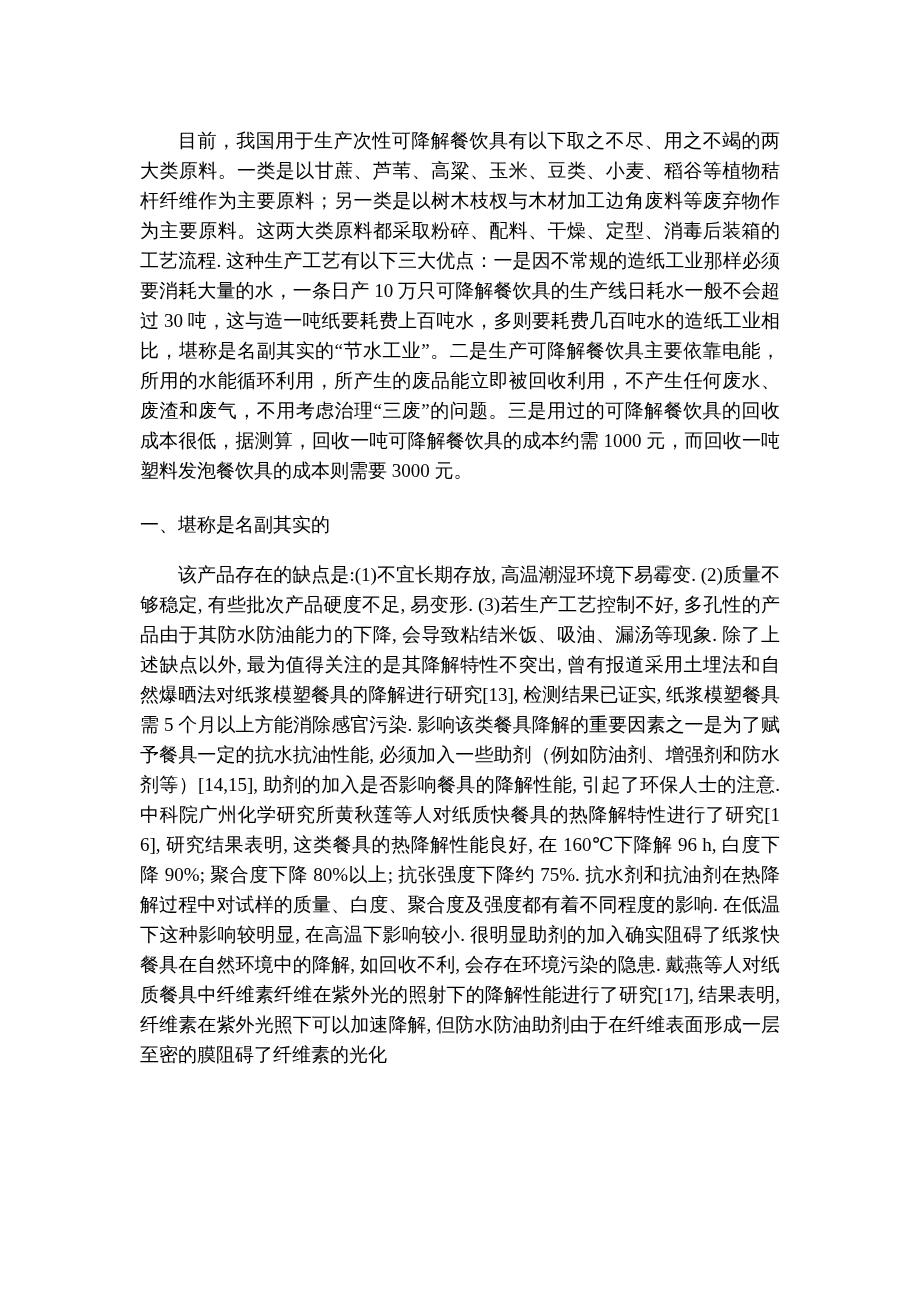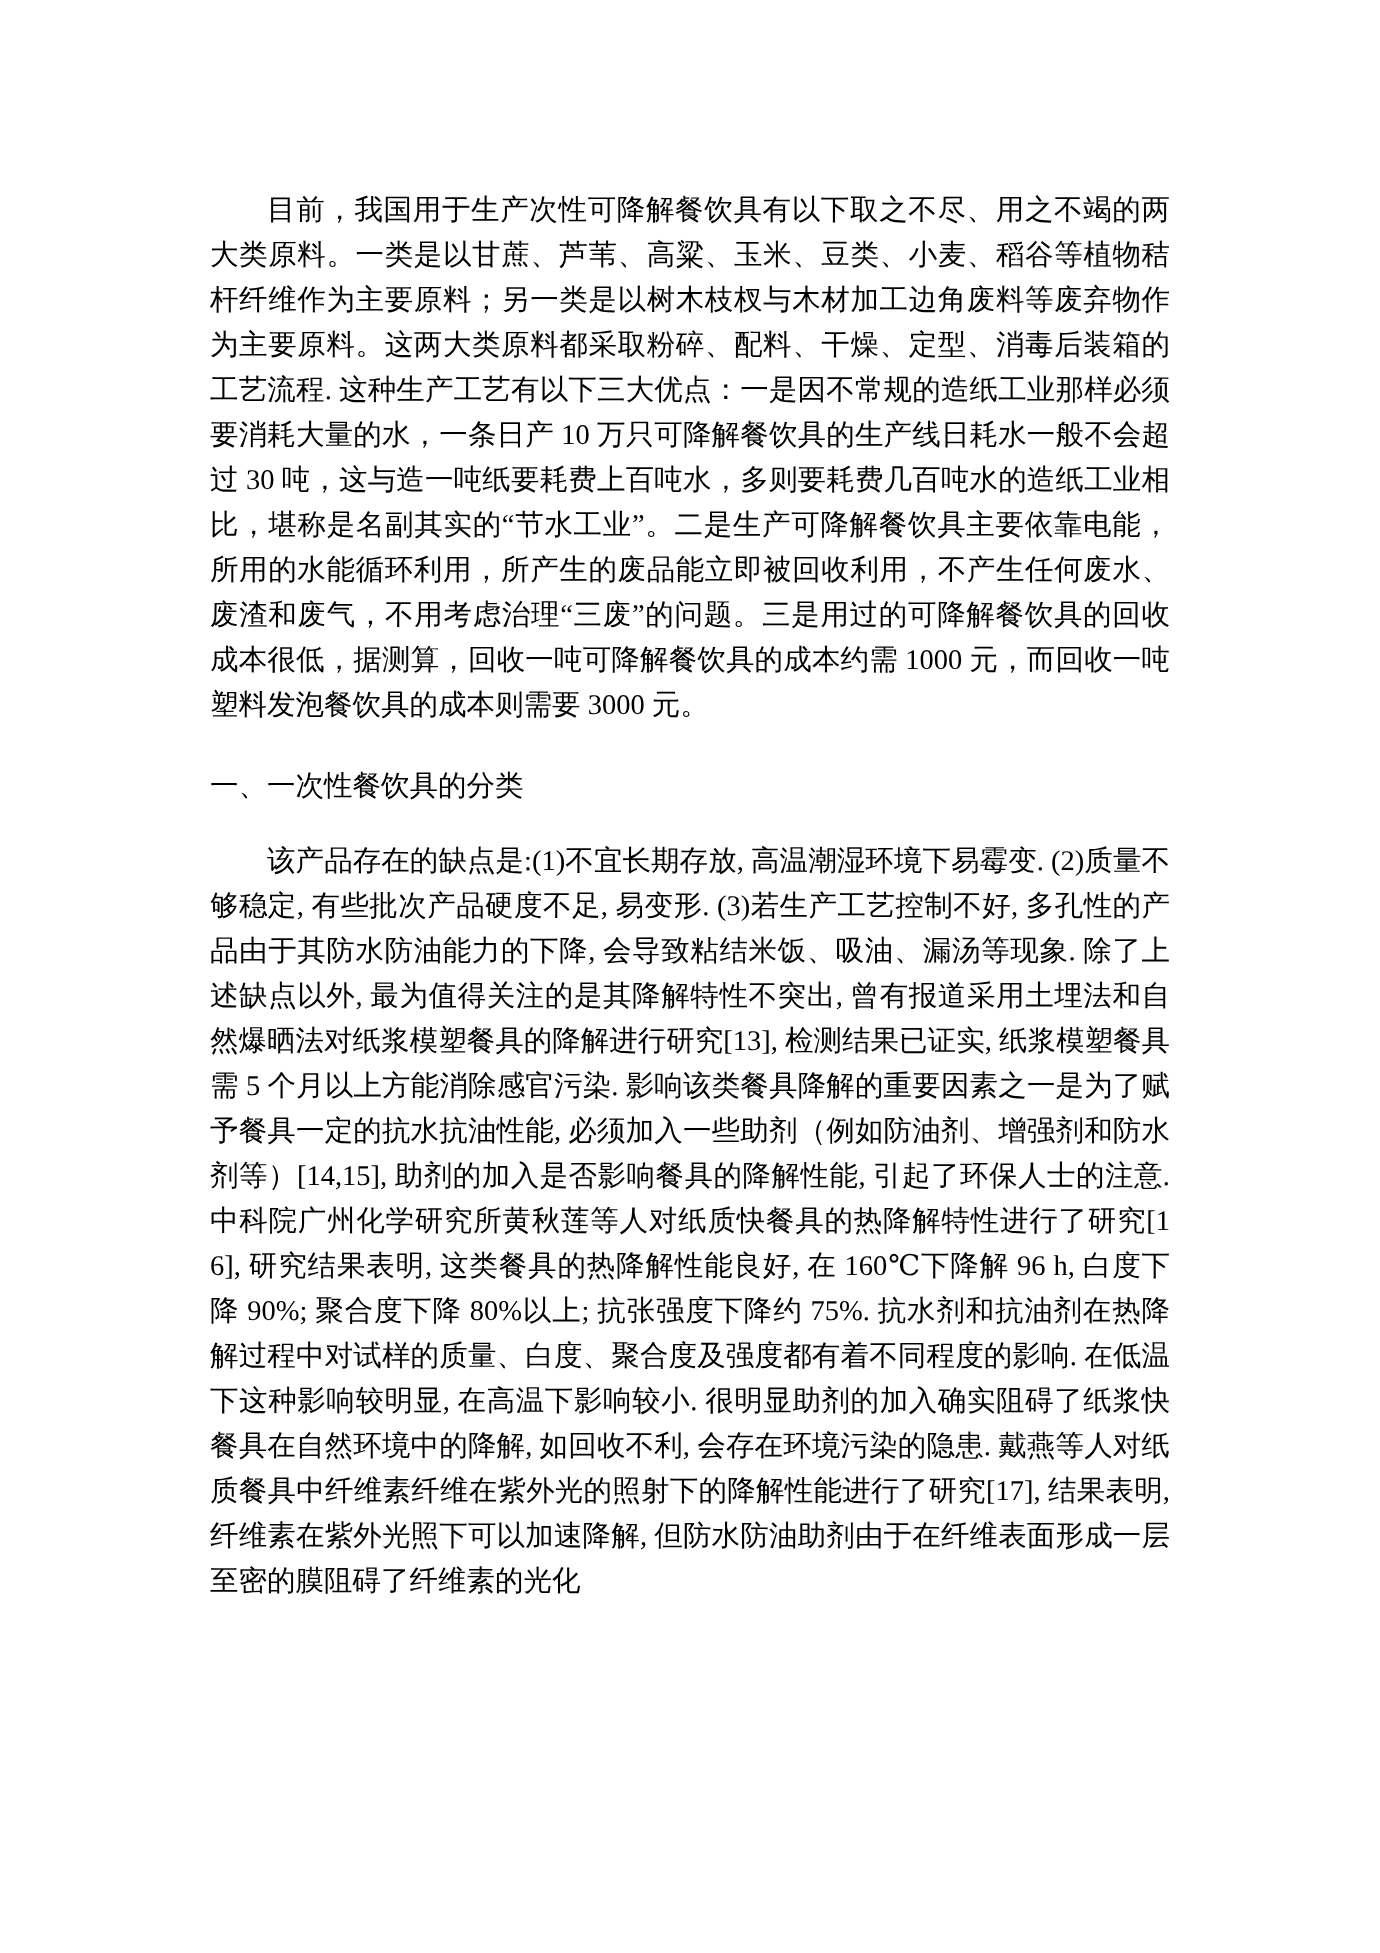--- a/index.html
+++ b/index.html
@@ -36,17 +36,17 @@
     text-align: left;
     text-indent: 0;
   }
 </style>
 </head>
 <body>
 
 <div class="page">
   <p class="para indent2">目前，我国用于生产次性可降解餐饮具有以下取之不尽、用之不竭的两大类原料。一类是以甘蔗、芦苇、高粱、玉米、豆类、小麦、稻谷等植物秸杆纤维作为主要原料；另一类是以树木枝杈与木材加工边角废料等废弃物作为主要原料。这两大类原料都采取粉碎、配料、干燥、定型、消毒后装箱的工艺流程. 这种生产工艺有以下三大优点：一是因不常规的造纸工业那样必须要消耗大量的水，一条日产 10 万只可降解餐饮具的生产线日耗水一般不会超过 30 吨，这与造一吨纸要耗费上百吨水，多则要耗费几百吨水的造纸工业相比，堪称是名副其实的“节水工业”。二是生产可降解餐饮具主要依靠电能，所用的水能循环利用，所产生的废品能立即被回收利用，不产生任何废水、废渣和废气，不用考虑治理“三废”的问题。三是用过的可降解餐饮具的回收成本很低，据测算，回收一吨可降解餐饮具的成本约需 1000 元，而回收一吨塑料发泡餐饮具的成本则需要 3000 元。</p>
 
-  <h2 class="heading">一、一次性餐饮具的分类</h2>
+  <h2 class="heading">一、堪称是名副其实的</h2>
 
 
   <p class="para indent2">该产品存在的缺点是:(1)不宜长期存放, 高温潮湿环境下易霉变. (2)质量不够稳定, 有些批次产品硬度不足, 易变形. (3)若生产工艺控制不好, 多孔性的产品由于其防水防油能力的下降, 会导致粘结米饭、吸油、漏汤等现象. 除了上述缺点以外, 最为值得关注的是其降解特性不突出, 曾有报道采用土埋法和自然爆晒法对纸浆模塑餐具的降解进行研究[13], 检测结果已证实, 纸浆模塑餐具需 5 个月以上方能消除感官污染. 影响该类餐具降解的重要因素之一是为了赋予餐具一定的抗水抗油性能, 必须加入一些助剂（例如防油剂、增强剂和防水剂等）[14,15], 助剂的加入是否影响餐具的降解性能, 引起了环保人士的注意. 中科院广州化学研究所黄秋莲等人对纸质快餐具的热降解特性进行了研究[16], 研究结果表明, 这类餐具的热降解性能良好, 在 160℃下降解 96 h, 白度下降 90%; 聚合度下降 80%以上; 抗张强度下降约 75%. 抗水剂和抗油剂在热降解过程中对试样的质量、白度、聚合度及强度都有着不同程度的影响. 在低温下这种影响较明显, 在高温下影响较小. 很明显助剂的加入确实阻碍了纸浆快餐具在自然环境中的降解, 如回收不利, 会存在环境污染的隐患. 戴燕等人对纸质餐具中纤维素纤维在紫外光的照射下的降解性能进行了研究[17], 结果表明, 纤维素在紫外光照下可以加速降解, 但防水防油助剂由于在纤维表面形成一层至密的膜阻碍了纤维素的光化</p>
 </div>
 
 </body></html>

